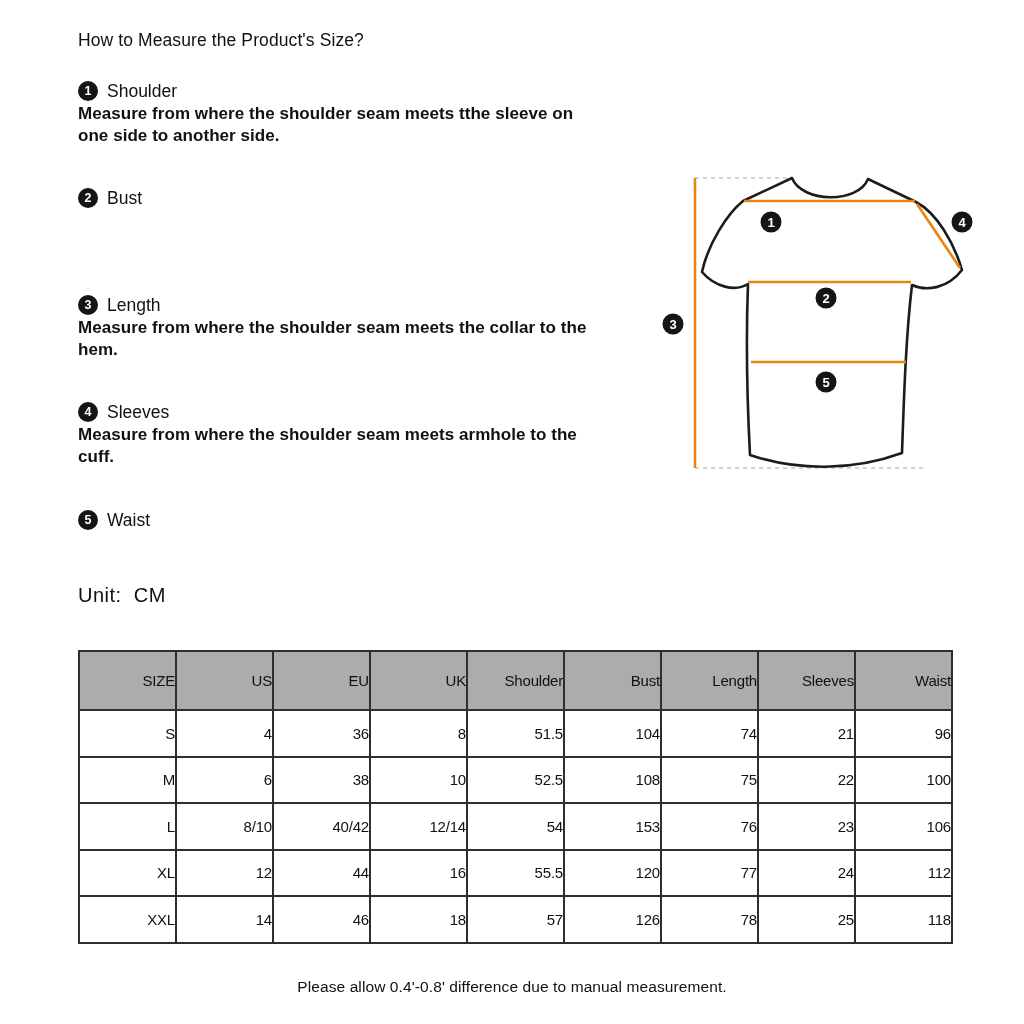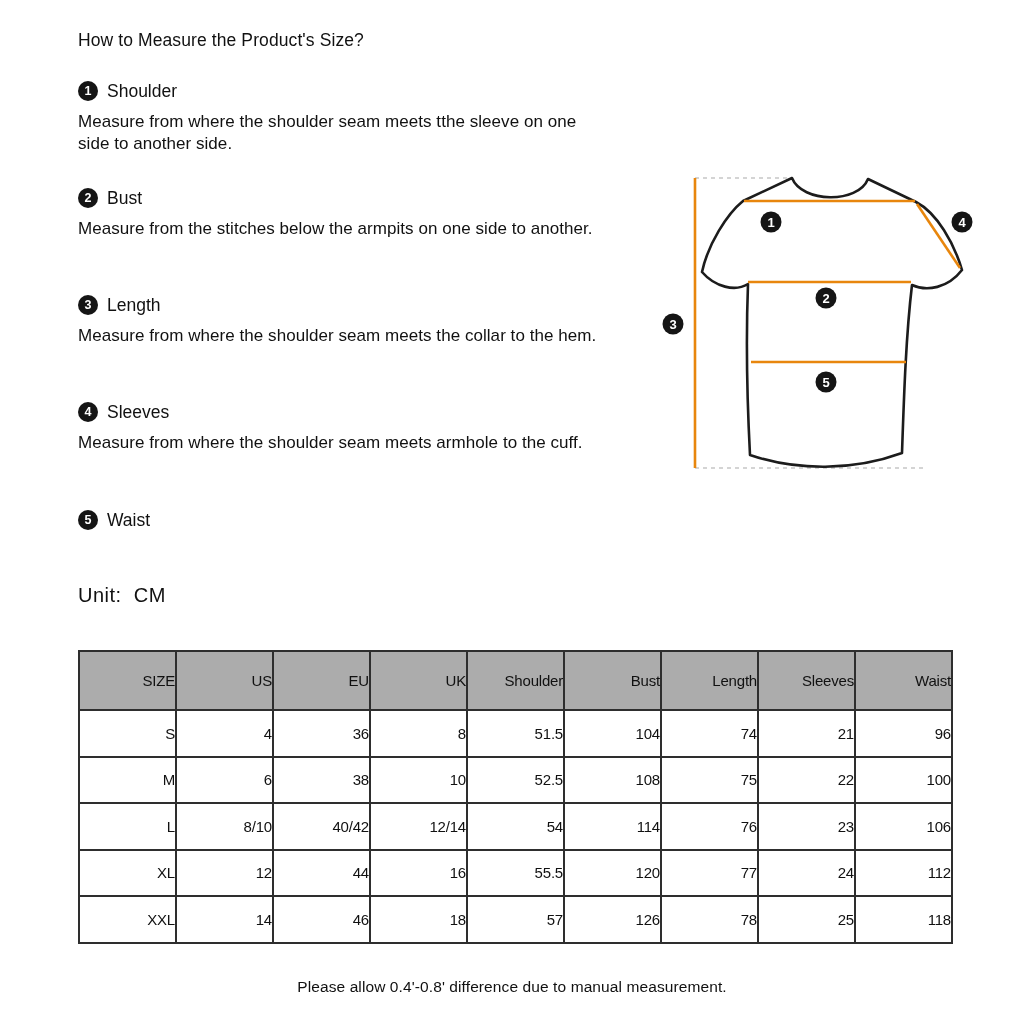--- a/index.html
+++ b/index.html
@@ -34,21 +34,21 @@
   .inst-head{display:flex;align-items:center;gap:9px;height:22px;}
   .num-badge{
     width:20px;height:20px;border-radius:50%;
     background:var(--marker-bg);color:var(--marker-fg);
     font-size:12.5px;font-weight:bold;
     display:flex;align-items:center;justify-content:center;
     flex:0 0 auto;
   }
   .inst-label{font-size:17.5px;font-weight:500;}
   .inst-desc{
-    margin-top:9px;font-size:17px;line-height:22px;font-weight:400;
+    margin-top:1px;font-size:17px;line-height:22px;font-weight:700;
     letter-spacing:0.05px;
   }
   .unit-label{
     position:absolute;left:78px;top:584px;
     font-size:20px;font-weight:500;letter-spacing:0.5px;
     white-space:pre;
   }
   .diagram{position:absolute;left:645px;top:150px;width:360px;height:345px;}
   .diagram svg{display:block;width:100%;height:100%;}
   .shirt-outline{fill:#ffffff;stroke:var(--outline);stroke-width:2.6;stroke-linejoin:round;}
@@ -89,21 +89,20 @@
     <span class="inst-label">Shoulder</span>
   </div>
   <p class="inst-desc">Measure from where the shoulder seam meets tthe sleeve on one side to another side.</p>
 </section>
 
 <section class="inst inst-2">
   <div class="inst-head">
     <span class="num-badge">2</span>
     <span class="inst-label">Bust</span>
   </div>
-  <p class="inst-desc">Measure from the stitches below the armpits on one side to another.</p>
 </section>
 
 <section class="inst inst-3">
   <div class="inst-head">
     <span class="num-badge">3</span>
     <span class="inst-label">Length</span>
   </div>
   <p class="inst-desc">Measure from where the shoulder seam meets the collar to the hem.</p>
 </section>
 
@@ -201,21 +200,21 @@
       <td>75</td>
       <td>22</td>
       <td>100</td>
     </tr>
     <tr>
       <td>L</td>
       <td>8/10</td>
       <td>40/42</td>
       <td>12/14</td>
       <td>54</td>
-      <td>114</td>
+      <td>153</td>
       <td>76</td>
       <td>23</td>
       <td>106</td>
     </tr>
     <tr>
       <td>XL</td>
       <td>12</td>
       <td>44</td>
       <td>16</td>
       <td>55.5</td>

